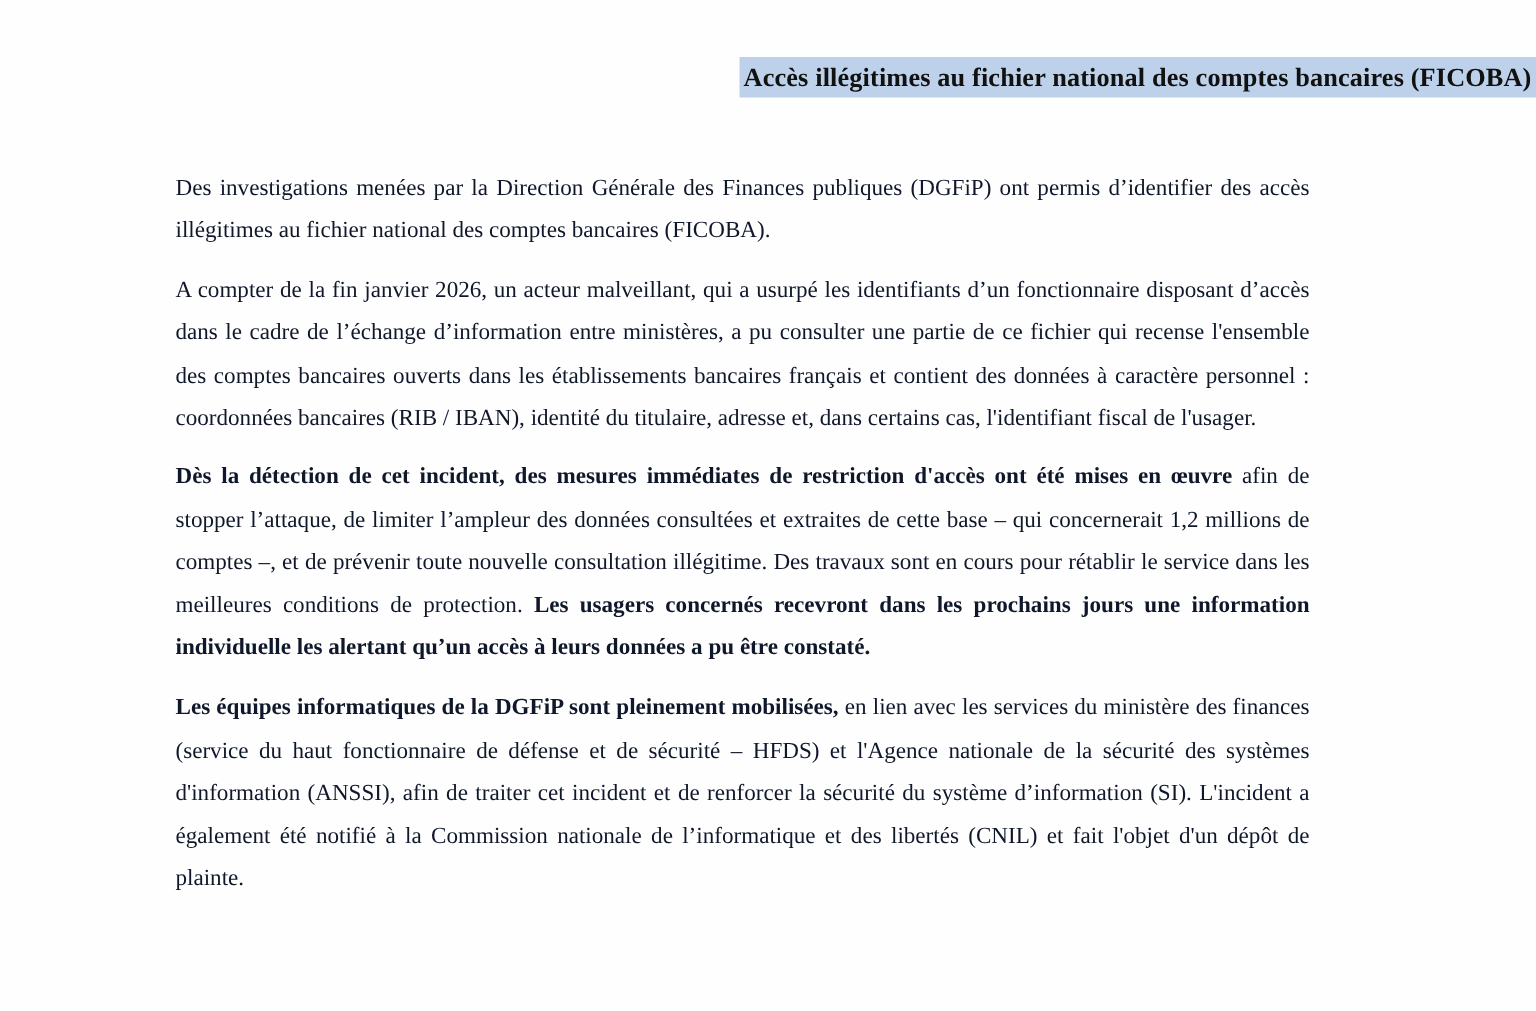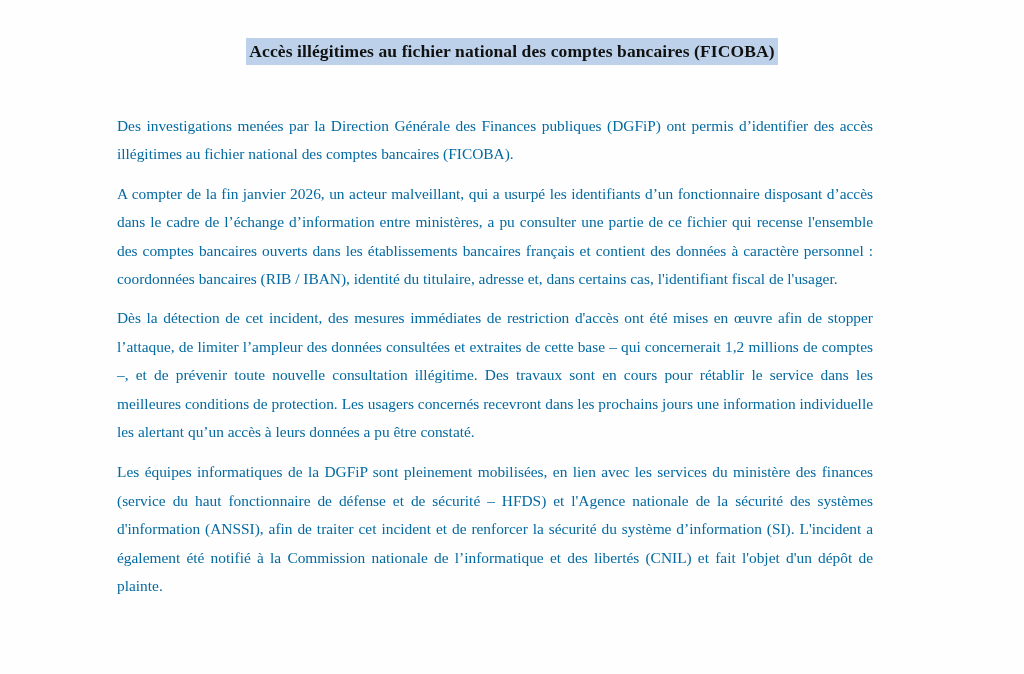--- a/index.html
+++ b/index.html
@@ -21,21 +21,21 @@
     height: 674px;
     background: #fefefe;
     box-sizing: border-box;
   }
 
   .doc-title-wrap {
     position: absolute;
     top: 38px;
     left: 0;
     width: 1024px;
-    text-align: center;
+    text-align: right;
   }
 
   .doc-title {
     display: inline-block;
     font-size: 17.5px;
     font-weight: bold;
     line-height: 24px;
     letter-spacing: 0.1px;
     background: #bdd2ea;
     padding: 1px 3px 2px 3px;
@@ -49,32 +49,32 @@
     left: 117px;
     width: 756px;
   }
 
   p.para {
     margin: 0 0 11px 0;
     font-size: 15.4px;
     line-height: 28.4px;
     text-align: justify;
     text-justify: inter-word;
-    color: #0369a1;
+    color: #0f172a;
     -webkit-hyphens: none;
     hyphens: none;
   }
 
   p.para:last-child {
     margin-bottom: 0;
     margin-top: 12px;
   }
 
   .b {
-    font-weight: normal;
+    font-weight: bold;
   }
 </style>
 </head>
 <body>
 
 <div class="page">
 
   <div class="doc-title-wrap">
     <span class="doc-title">Accès illégitimes au fichier national des comptes bancaires (FICOBA)</span>
   </div>

